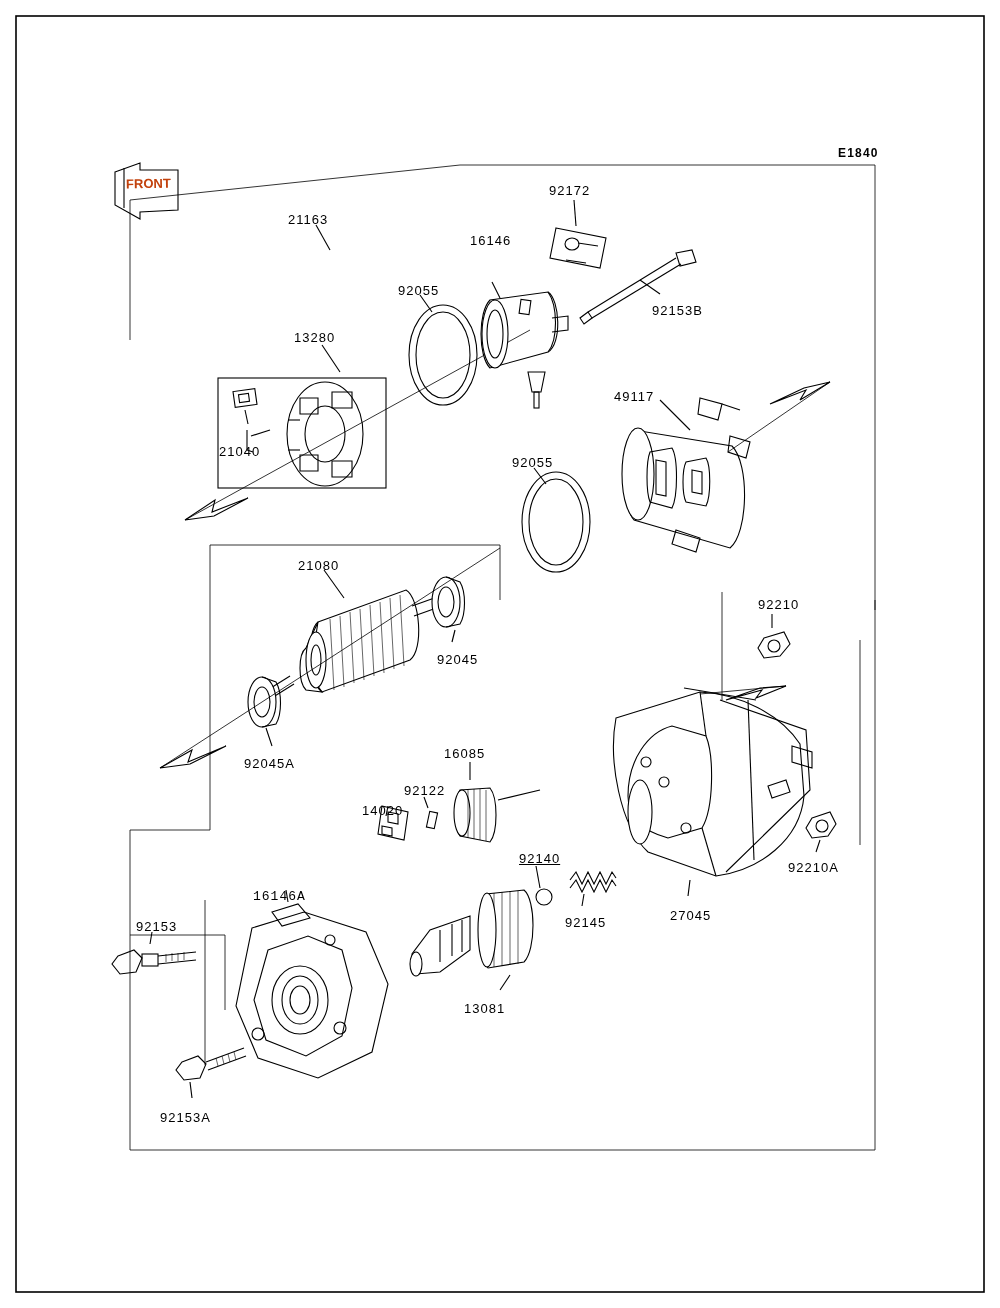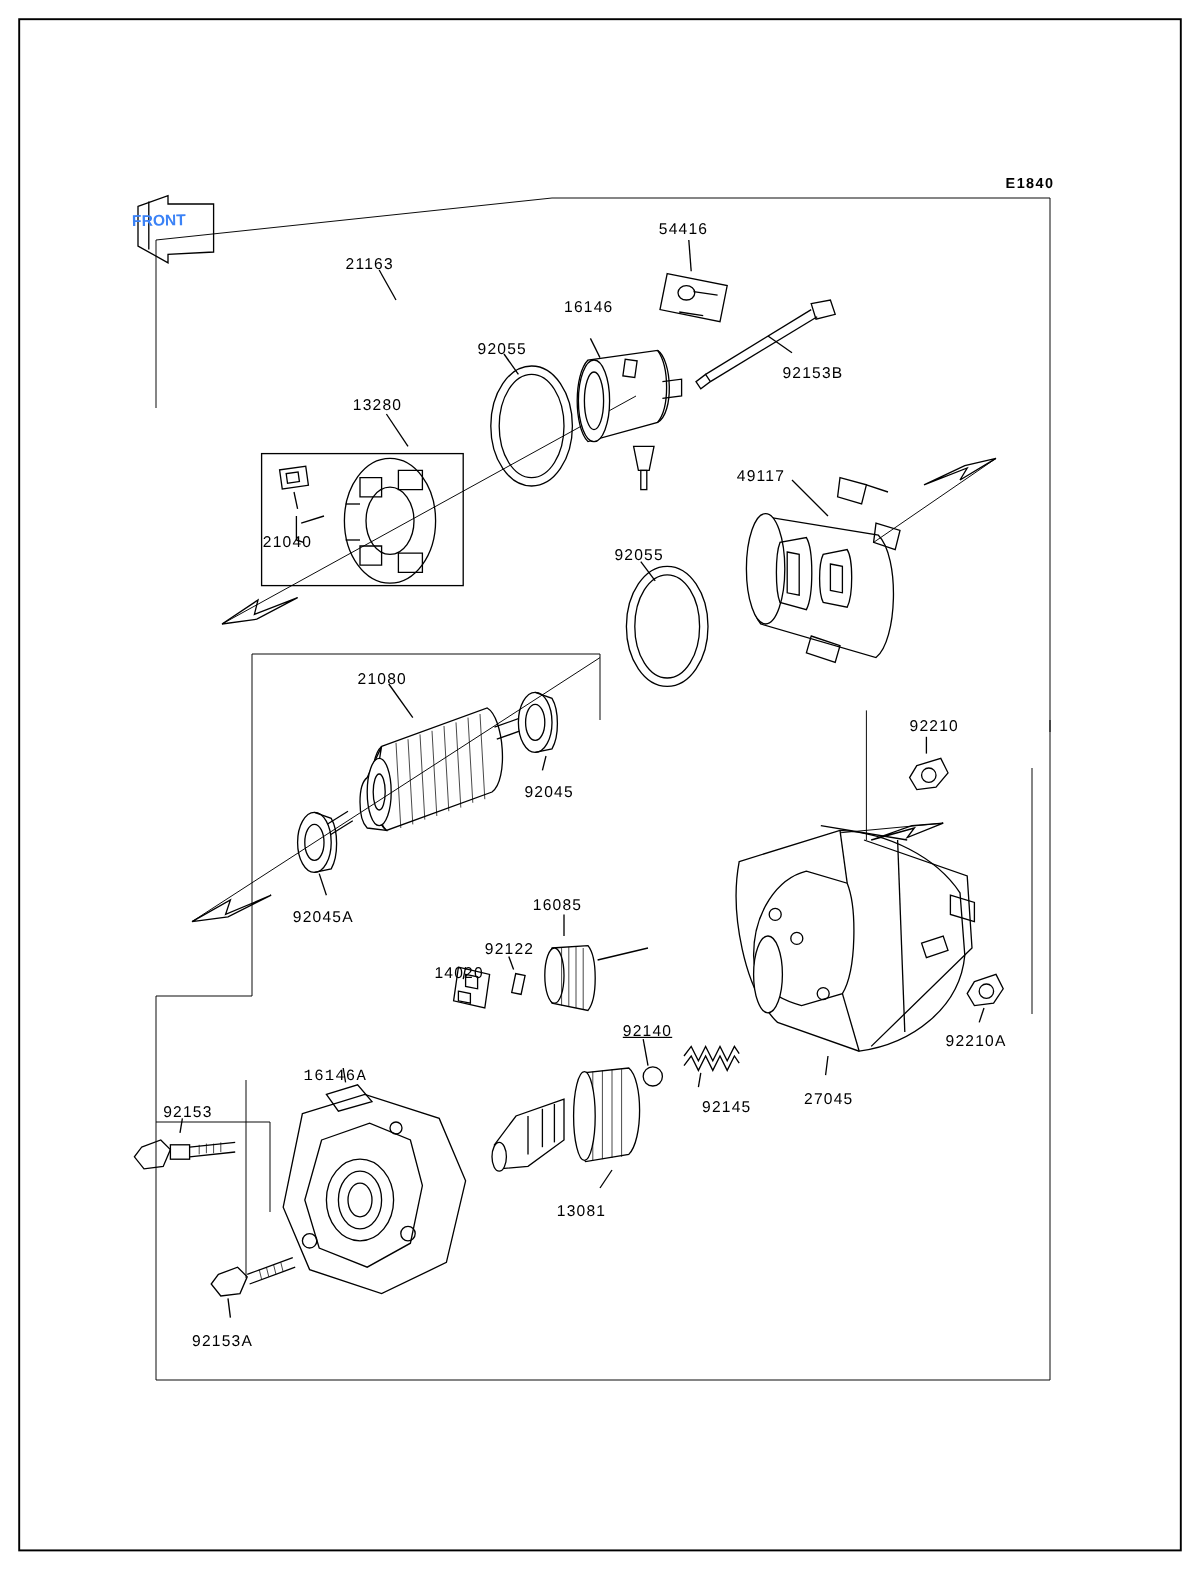--- a/index.html
+++ b/index.html
@@ -36,27 +36,27 @@
     position: absolute;
     font-family: "Liberation Sans", sans-serif;
     font-size: 12px;
     letter-spacing: 1.2px;
     font-weight: bold;
     color: #000000;
     white-space: nowrap;
   }
   .front-text {
     position: absolute;
-    left: 110px;
+    left: 126px;
     top: 176px;
     font-family: "Liberation Sans", sans-serif;
     font-size: 13px;
     font-weight: bold;
     letter-spacing: 0px;
-    color: #3b82f6;
+    color: #c2410c;
     transform: rotate(-1deg);
   }
 </style>
 </head>
 <body>
 
 <div id="page">
 
   <svg id="diagram-svg" viewBox="0 0 1000 1308" xmlns="http://www.w3.org/2000/svg">
     <defs>
@@ -340,37 +340,37 @@
       <line class="hatch" x1="234" y1="1052" x2="236" y2="1060"></line>
       <line class="ln" x1="190" y1="1082" x2="192" y2="1098"></line>
     </g>
   </svg>
 
   <div class="front-text">FRONT</div>
 
   <div class="code-label" style="left:824px; top:146px;padding-left:14px;">E1840</div>
 
   <div class="label" style="left:288px; top:212px;">21163</div>
-  <div class="label" style="left:549px; top:183px;">54416</div>
-  <div class="label" style="left:470px; top:248px;">16146</div>
+  <div class="label" style="left:549px; top:183px;">92172</div>
+  <div class="label" style="left:470px; top:233px;">16146</div>
   <div class="label" style="left:398px; top:283px;">92055</div>
   <div class="label" style="left:652px; top:303px;">92153B</div>
   <div class="label" style="left:294px; top:330px;text-align:right;">13280</div>
   <div class="label" style="left:614px; top:389px;">49117</div>
   <div class="label" style="left:219px; top:444px;">21040</div>
   <div class="label" style="left:512px; top:455px;">92055</div>
   <div class="label" style="left:298px; top:558px;">21080</div>
   <div class="label" style="left:758px; top:597px;">92210</div>
   <div class="label" style="left:437px; top:652px;">92045</div>
   <div class="label" style="left:244px; top:756px;">92045A</div>
   <div class="label" style="left:444px; top:746px;">16085</div>
   <div class="label" style="left:404px; top:783px;">92122</div>
   <div class="label" style="left:362px; top:803px;">14020</div>
   <div class="label" style="left:788px; top:860px;text-align:center;">92210A</div>
   <div class="label" style="left:519px; top:851px;text-decoration:underline;">92140</div>
-  <div class="label" style="left:565px; top:915px;margin-left:20px;">92145</div>
+  <div class="label" style="left:565px; top:915px;">92145</div>
   <div class="label" style="left:670px; top:908px;">27045</div>
   <div class="label" style="left:253px; top:889px;font-family:Liberation Mono, monospace;">16146A</div>
   <div class="label" style="left:136px; top:919px;">92153</div>
   <div class="label" style="left:464px; top:1001px;">13081</div>
   <div class="label" style="left:160px; top:1110px;">92153A</div>
 
 </div>
 
 </body></html>

